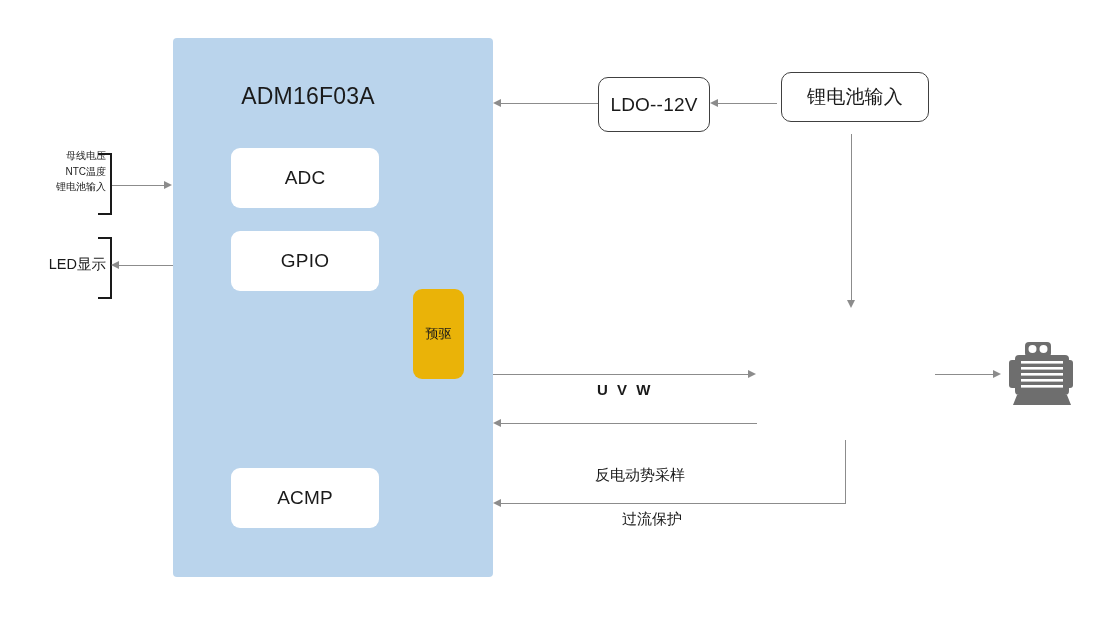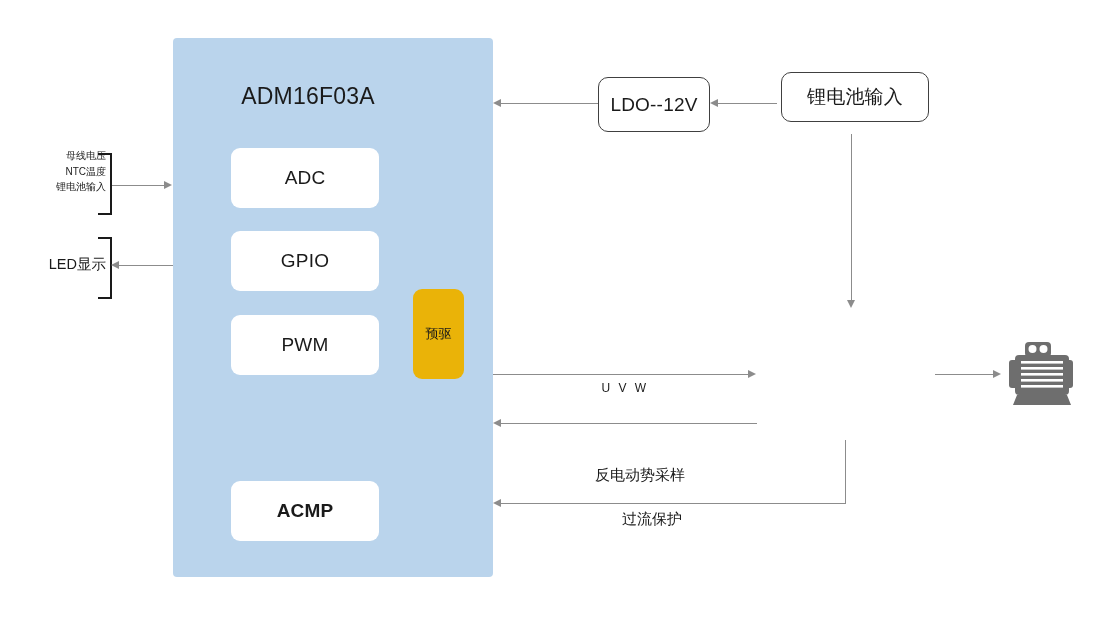--- a/index.html
+++ b/index.html
@@ -50,21 +50,21 @@
     align-items: center;
     justify-content: center;
     font-size: 19px;
     color: #1a1a1a;
     letter-spacing: 0.2px;
   }
   #sub-adc  { top: 148px; }
   #sub-gpio { top: 231px; }
   #sub-pwm  { top: 315px; }
   #sub-pga  { top: 398px; }
-  #sub-acmp { top: 481px; font-weight: bold; }
+  #sub-acmp { top: 468px; }
 
   
   #predriver {
     left: 413px;
     top: 289px;
     width: 51px;
     height: 90px;
     background: #eab308;
     border-radius: 9px;
     display: flex;
@@ -133,36 +133,35 @@
     white-space: nowrap;
   }
 
   
   .edge-label {
     font-size: 15px;
     color: #1a1a1a;
     text-align: center;
     white-space: nowrap;
   }
-  #label-uvw { letter-spacing: 2.5px; font-size: 12px; }
+  #label-uvw { letter-spacing: 2.5px; font-size: 15px; font-weight: bold; }
 
   
   #motor-icon { left: 1001px; top: 334px; width: 80px; height: 80px; }
 </style>
 </head>
 <body>
 
 <div id="canvas">
 
   <div class="abs" id="mcu-block"></div>
   <div class="abs" id="mcu-title">ADM16F03A</div>
 
   <div class="abs sub-block" id="sub-adc">ADC</div>
   <div class="abs sub-block" id="sub-gpio">GPIO</div>
-  <div class="abs sub-block" id="sub-pwm">PWM</div>
   <div class="abs sub-block" id="sub-acmp">ACMP</div>
 
   <div class="abs" id="predriver">预驱</div>
 
   <div class="abs left-label" style="left:14px; top:148px; width:92px;">
     <div>母线电压</div>
     <div>NTC温度</div>
     <div>锂电池输入</div>
   </div>
   <div class="abs bracket" style="left:98px; top:153px; height:62px;"></div>

